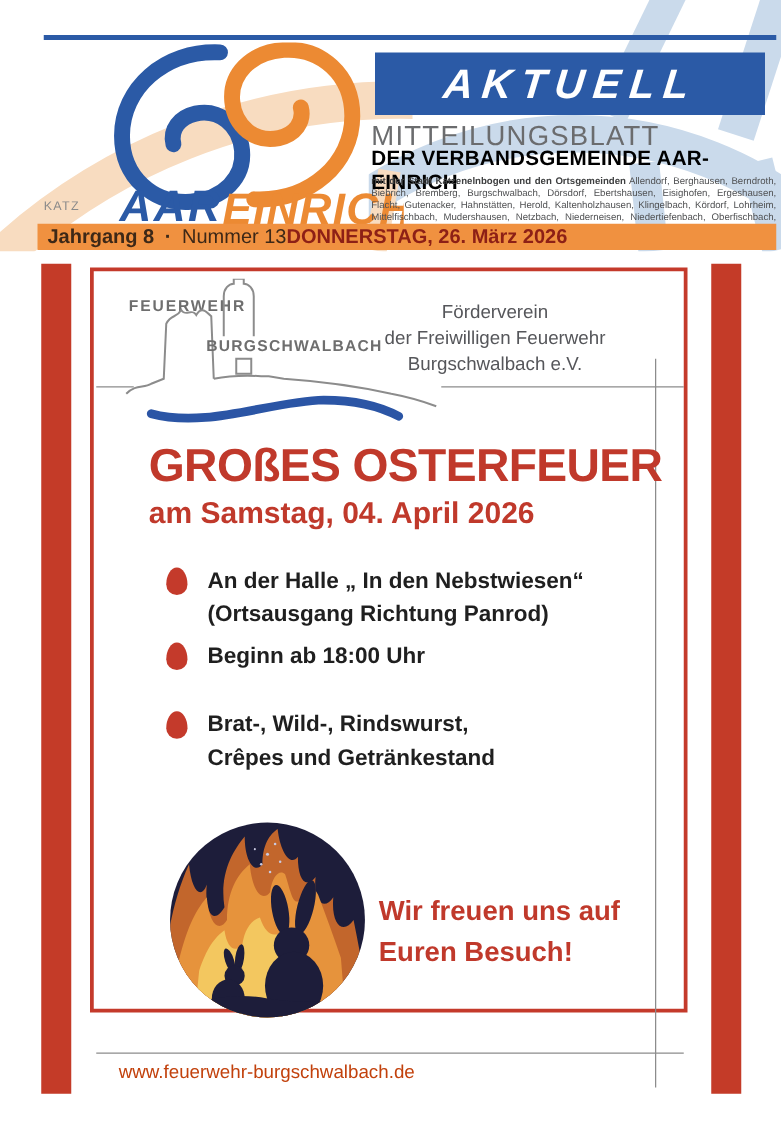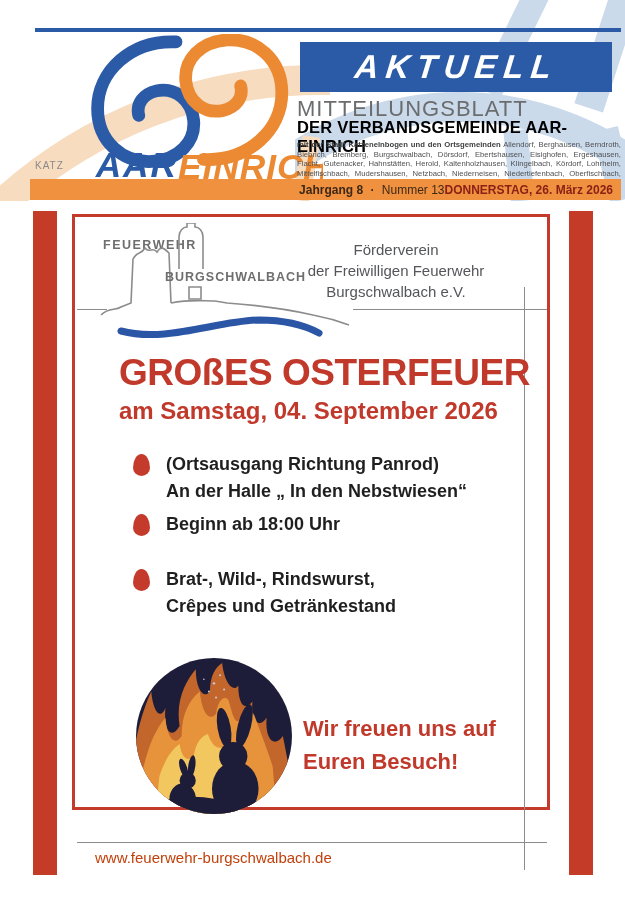--- a/index.html
+++ b/index.html
@@ -34,22 +34,22 @@
     position:absolute; left:297px; top:140px; width:324px; z-index:3;
     font-size:7.7px; line-height:9.6px; color:#4f5052; text-align:justify;
   }
   .muni b { color:#3f4041; }
   .katz { position:absolute; left:35px; top:160px; font-size:10px; color:#8a8a8a; letter-spacing:1px; z-index:3; }
 
   .logo-svg { position:absolute; left:78px; top:34px; z-index:2; }
 
   .issue-bar {
     position:absolute; left:30px; top:179px; width:591px; height:21px;
-    background:#f09140; z-index:4; display:flex; align-items:center; justify-content:flex-end;
-    padding:0 8px; box-sizing:border-box; font-size:12px;
+    background:#f09140; z-index:4; display:flex; align-items:center; justify-content:flex-start;
+    padding:0 8px; box-sizing:border-box; font-size:16px;
   }
   .issue-left { color:#3d2817; }
   .issue-left .vol { font-weight:bold; }
   .issue-left .sep { font-weight:bold; margin:0 4px; }
   .issue-date { color:#8d2016; font-weight:bold; }
 
   
   .redbar { position:absolute; top:211px; width:24px; height:664px; background:#c43b28; }
   .redbar.left { left:33px; }
   .redbar.right{ left:569px; }
@@ -162,27 +162,27 @@
         <div>der Freiwilligen Feuerwehr</div>
         <div>Burgschwalbach e.V.</div>
       </div>
 
       <div class="cropline" style="left:2px;   top:92px;  width:30px;  height:1px;"></div>
       <div class="cropline" style="left:278px; top:92px;  width:194px; height:1px;"></div>
       <div class="cropline" style="left:449px; top:70px;  width:1px;   height:583px;"></div>
       <div class="cropline" style="left:2px;   top:625px; width:470px; height:1px;"></div>
 
       <div class="flyer-title">GROßES OSTERFEUER</div>
-      <div class="flyer-subtitle">am Samstag, 04. September 2026</div>
+      <div class="flyer-subtitle">am Samstag, 04. April 2026</div>
 
       <div class="bullet-row" style="top:234px;">
         <span class="egg"></span>
         <div class="bullet-text">
+          <div>An der Halle „ In den Nebstwiesen“</div>
           <div>(Ortsausgang Richtung Panrod)</div>
-          <div>An der Halle „ In den Nebstwiesen“</div>
         </div>
       </div>
       <div class="bullet-row" style="top:294px;">
         <span class="egg"></span>
         <div class="bullet-text">
           <div>Beginn ab 18:00 Uhr</div>
           <div></div>
         </div>
       </div>
       <div class="bullet-row" style="top:349px;">

